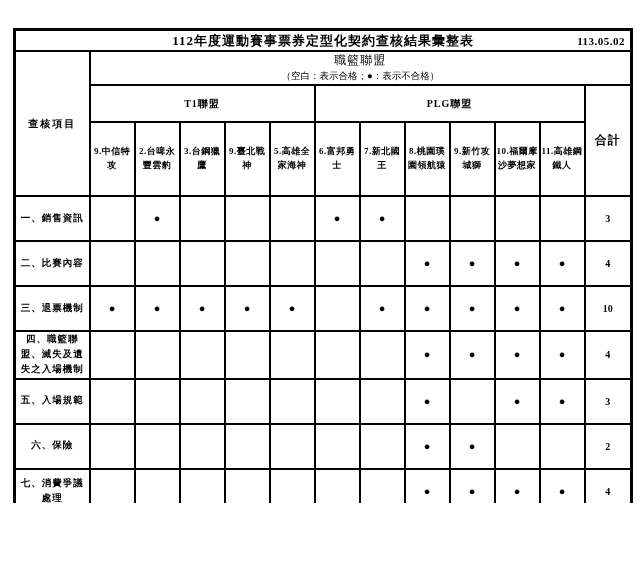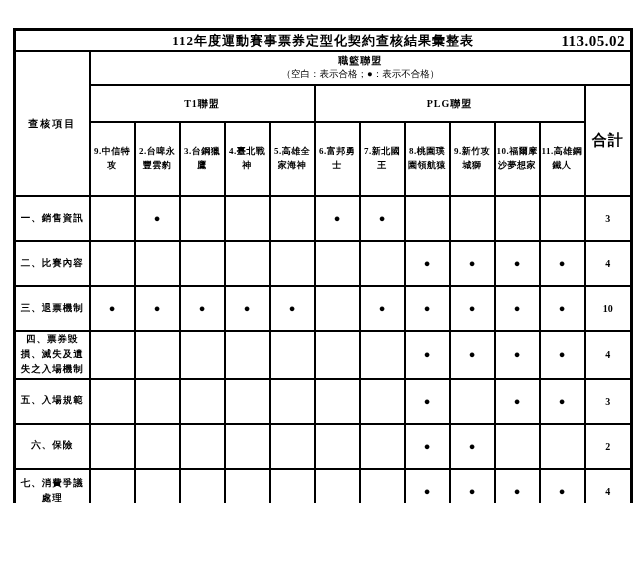--- a/index.html
+++ b/index.html
@@ -33,30 +33,30 @@
   tr.r-group{height:34px;}
   tr.r-league{height:37px;margin-top:39px;}
   tr.r-teams{height:74px;}
   tbody tr{height:45px;}
 
   .title-cell{position:relative;text-align:center;}
   .title-text{font-weight:bold;font-size:13px;letter-spacing:1px;}
   .date-text{
     position:absolute;right:5px;top:50%;
     transform:translateY(-50%);
-    font-size:15px;font-weight:bold;letter-spacing:0.5px;
+    font-size:11px;font-weight:bold;letter-spacing:0.5px;
   }
   .group-cell{text-align:center;line-height:1.45;}
-  .group-name{font-weight:bold;font-size:10px;letter-spacing:1px;}
+  .group-name{font-weight:normal;font-size:12px;letter-spacing:1px;}
   .legend-text{font-size:9.5px;}
   .corner-cell{
     text-align:center;font-weight:bold;font-size:10px;letter-spacing:2px;margin-left:12px;
   }
   .league-cell{text-align:center;font-weight:bold;font-size:10px;letter-spacing:1px;}
-  .total-head{text-align:center;font-weight:bold;font-size:15px;letter-spacing:1px;}
+  .total-head{text-align:center;font-weight:bold;font-size:12px;letter-spacing:1px;}
   .team-cell{
     text-align:center;font-weight:bold;font-size:9px;
     line-height:1.55;padding:2px 2px;letter-spacing:0.5px;
     word-break:break-all;
   }
   .row-label{
     text-align:center;font-weight:bold;font-size:9.5px;
     padding:2px 1px 2px 4px;letter-spacing:1px;line-height:1.6;
     word-break:break-all;
   }
@@ -99,21 +99,21 @@
       </tr>
       <tr class="r-league">
         <td class="league-cell" colspan="5">T1聯盟</td>
         <td class="league-cell" colspan="6">PLG聯盟</td>
         <td class="total-head" rowspan="2">合計</td>
       </tr>
       <tr class="r-teams" id="team-row">
           <td class="team-cell">9.中信特攻</td>
           <td class="team-cell">2.台啤永豐雲豹</td>
           <td class="team-cell">3.台鋼獵鷹</td>
-          <td class="team-cell">4.臺北戰神</td>
+          <td class="team-cell">9.臺北戰神</td>
           <td class="team-cell">5.高雄全家海神</td>
           <td class="team-cell">6.富邦勇士</td>
           <td class="team-cell">7.新北國王</td>
           <td class="team-cell">8.桃園璞園領航猿</td>
           <td class="team-cell">9.新竹攻城獅</td>
           <td class="team-cell">10.福爾摩沙夢想家</td>
           <td class="team-cell">11.高雄鋼鐵人</td>
         </tr>
     </tbody>
     <tbody id="data-body">
@@ -156,21 +156,21 @@
           <td class="mark-cell">●</td>
           <td class="mark-cell"></td>
           <td class="mark-cell">●</td>
           <td class="mark-cell">●</td>
           <td class="mark-cell">●</td>
           <td class="mark-cell">●</td>
           <td class="mark-cell">●</td>
           <td class="total-cell">10</td>
         </tr>
         <tr>
-          <td class="row-label">四、票券毀損、滅失及遺失之入場機制</td>
+          <td class="row-label">四、職籃聯盟、滅失及遺失之入場機制</td>
           <td class="mark-cell"></td>
           <td class="mark-cell"></td>
           <td class="mark-cell"></td>
           <td class="mark-cell"></td>
           <td class="mark-cell"></td>
           <td class="mark-cell"></td>
           <td class="mark-cell"></td>
           <td class="mark-cell">●</td>
           <td class="mark-cell">●</td>
           <td class="mark-cell">●</td>

